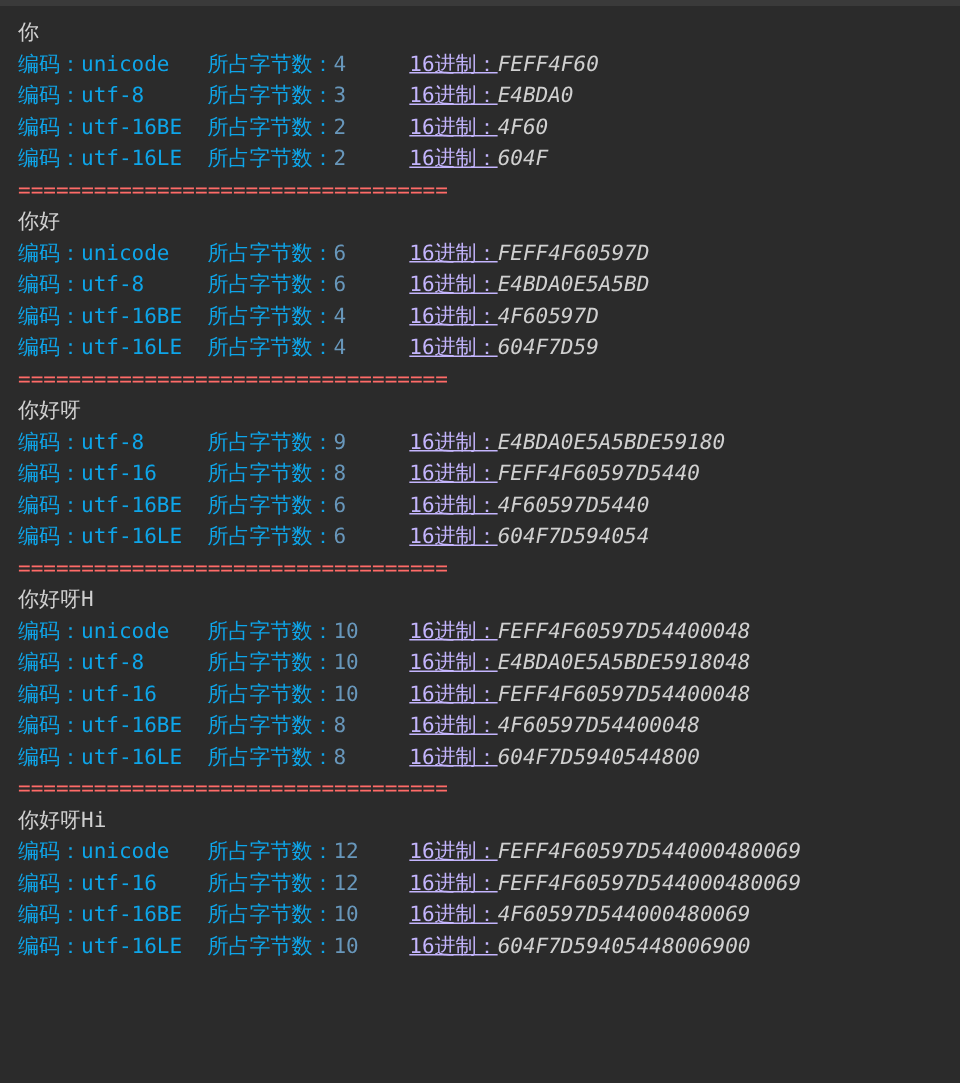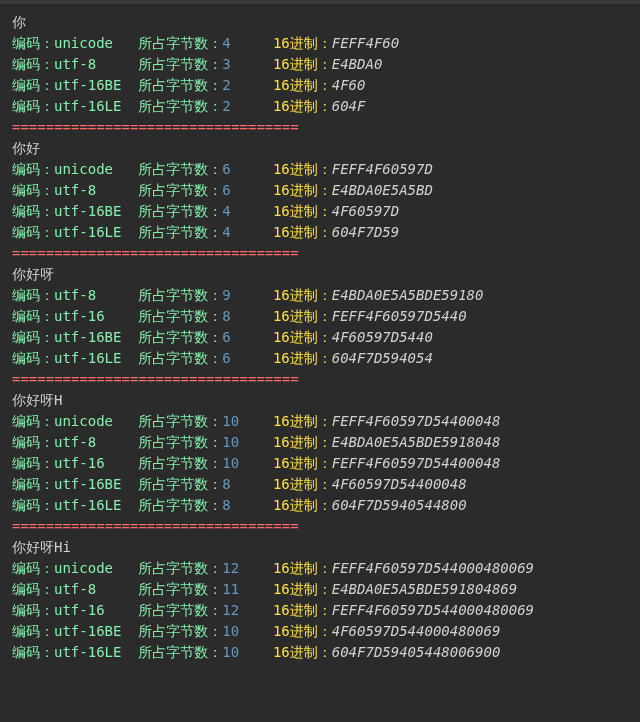--- a/index.html
+++ b/index.html
@@ -13,23 +13,23 @@
     font-size: 14px;
     line-height: 21px;
     border-top: 4px solid #3a3a3a;
     position: relative;
     min-height: 722px;
   }
   .block { margin-bottom: 0; }
   .title { color: #d0d0d0; white-space: pre; }
   .row { white-space: pre; }
   .red { color: #ff6b68; font-family: Consolas, monospace; }
-  .lab { color: #86efac; }
+  .lab { color: #0ea5e9; }
   .num { color: #6897bb; }
-  .hex { color: #fde047; }
+  .hex { color: #c4b5fd; text-decoration: underline; }
   .hexval { color: #d0d0d0; font-style: italic; }
 </style>
 </head>
 <body>
 
 <div id="container">
     <div class="block">
       <div class="title">你</div>
       <div class="row"><span class="lab">编码：unicode   </span><span class="lab">所占字节数：</span><span class="num">4  </span><span>   </span><span class="hex">16进制：</span><span class="hexval">FEFF4F60</span></div>
       <div class="row"><span class="lab">编码：utf-8     </span><span class="lab">所占字节数：</span><span class="num">3  </span><span>   </span><span class="hex">16进制：</span><span class="hexval">E4BDA0</span></div>
@@ -58,18 +58,17 @@
       <div class="row"><span class="lab">编码：unicode   </span><span class="lab">所占字节数：</span><span class="num">10 </span><span>   </span><span class="hex">16进制：</span><span class="hexval">FEFF4F60597D54400048</span></div>
       <div class="row"><span class="lab">编码：utf-8     </span><span class="lab">所占字节数：</span><span class="num">10 </span><span>   </span><span class="hex">16进制：</span><span class="hexval">E4BDA0E5A5BDE5918048</span></div>
       <div class="row"><span class="lab">编码：utf-16    </span><span class="lab">所占字节数：</span><span class="num">10 </span><span>   </span><span class="hex">16进制：</span><span class="hexval">FEFF4F60597D54400048</span></div>
       <div class="row"><span class="lab">编码：utf-16BE  </span><span class="lab">所占字节数：</span><span class="num">8  </span><span>   </span><span class="hex">16进制：</span><span class="hexval">4F60597D54400048</span></div>
       <div class="row"><span class="lab">编码：utf-16LE  </span><span class="lab">所占字节数：</span><span class="num">8  </span><span>   </span><span class="hex">16进制：</span><span class="hexval">604F7D5940544800</span></div>
       <div class="red">==================================</div>
     </div>
     <div class="block">
       <div class="title">你好呀Hi</div>
       <div class="row"><span class="lab">编码：unicode   </span><span class="lab">所占字节数：</span><span class="num">12 </span><span>   </span><span class="hex">16进制：</span><span class="hexval">FEFF4F60597D544000480069</span></div>
-      <div class="row"><span class="lab">编码：utf-8     </span><span class="lab">所占字节数：</span><span class="num">11 </span><span>   </span><span class="hex">16进制：</span><span class="hexval">E4BDA0E5A5BDE591804869</span></div>
       <div class="row"><span class="lab">编码：utf-16    </span><span class="lab">所占字节数：</span><span class="num">12 </span><span>   </span><span class="hex">16进制：</span><span class="hexval">FEFF4F60597D544000480069</span></div>
       <div class="row"><span class="lab">编码：utf-16BE  </span><span class="lab">所占字节数：</span><span class="num">10 </span><span>   </span><span class="hex">16进制：</span><span class="hexval">4F60597D544000480069</span></div>
       <div class="row"><span class="lab">编码：utf-16LE  </span><span class="lab">所占字节数：</span><span class="num">10 </span><span>   </span><span class="hex">16进制：</span><span class="hexval">604F7D59405448006900</span></div>
     </div>
   </div>
 
 </body></html>

